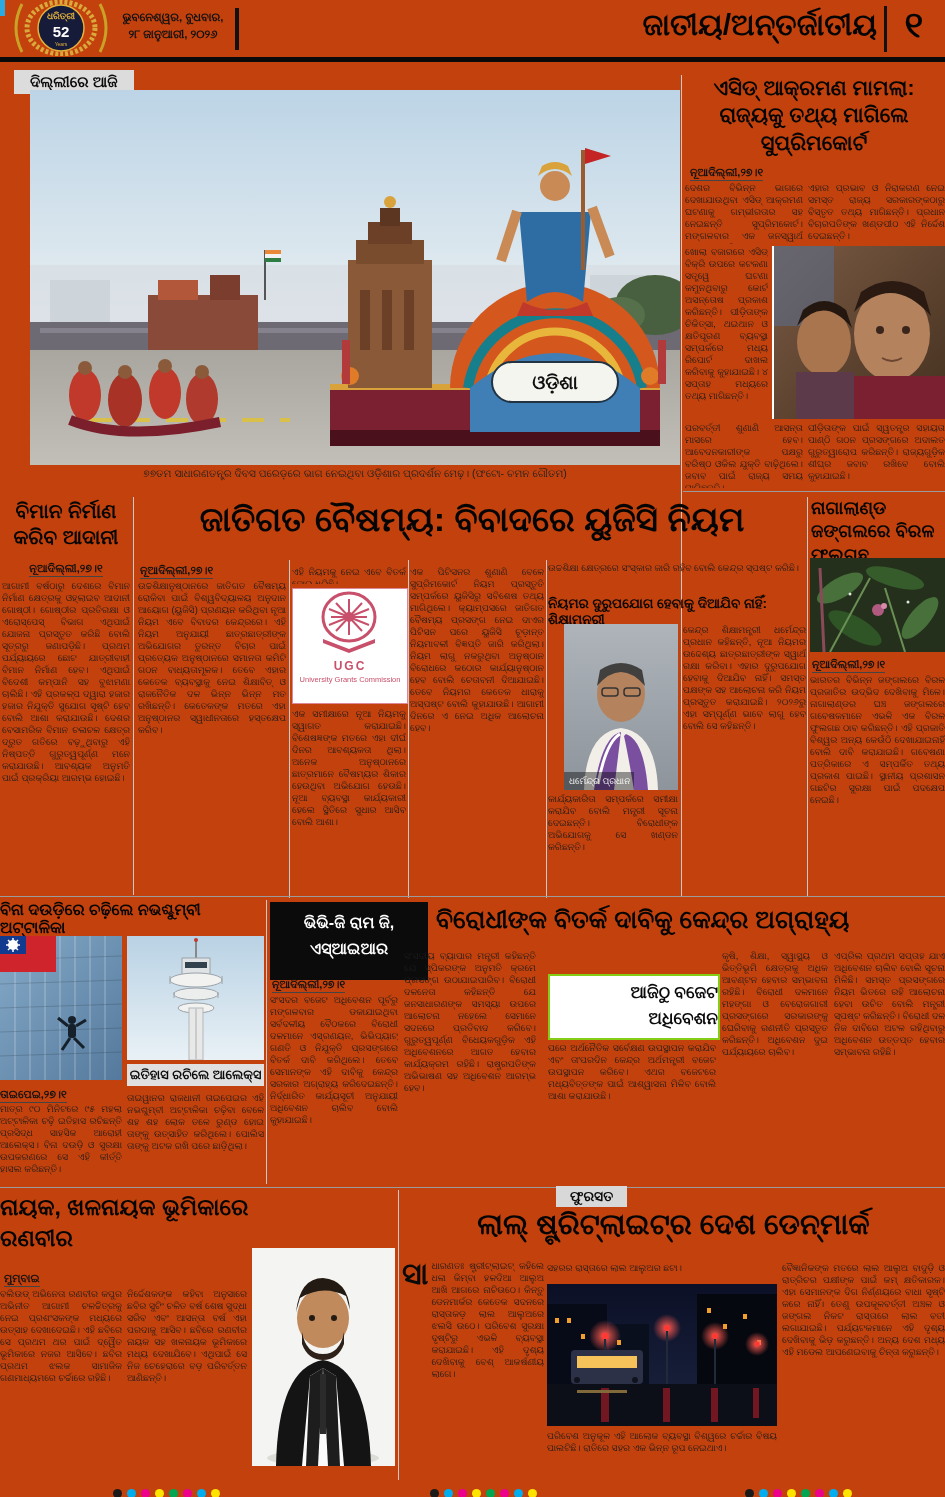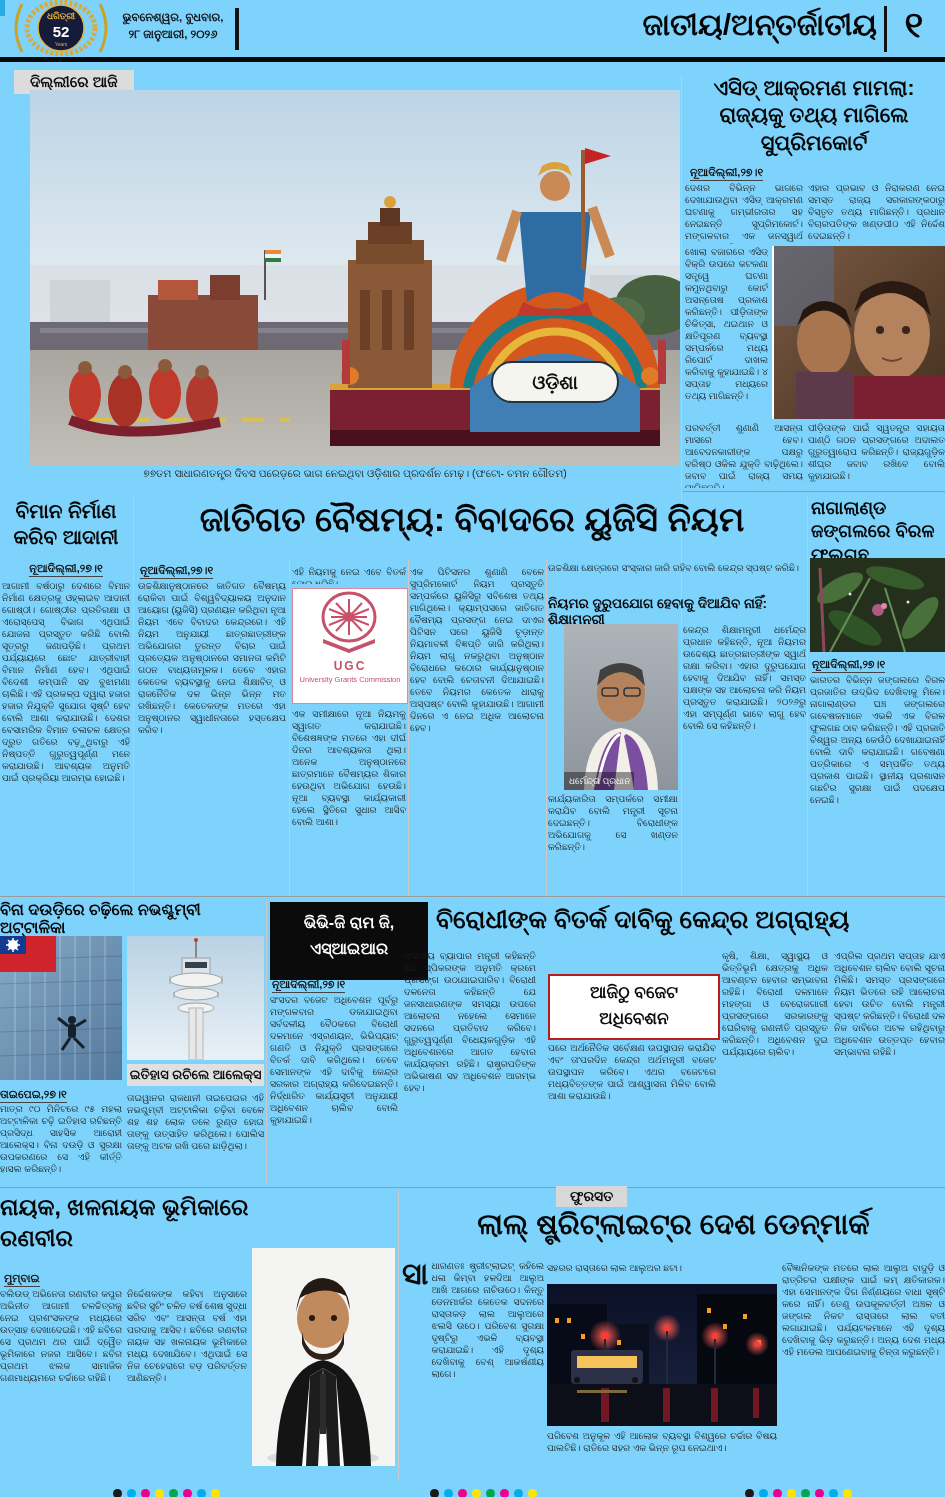--- a/index.html
+++ b/index.html
@@ -1,32 +1,32 @@
 <!DOCTYPE html>
 <html><head>
 <meta charset="utf-8">
 <style>
   html,body{margin:0;padding:0;background:#9a9a9a;}
-  .page{position:relative;width:945px;height:1497px;margin:0 auto;background:#7dd3fc;
+  .page{position:relative;width:945px;height:1497px;margin:0 auto;background:#c2410c;
         font-family:"Liberation Sans","DejaVu Sans",sans-serif;color:#111;overflow:hidden;}
   .abs{position:absolute;}
   .hl{font-weight:bold;color:#050505;letter-spacing:0;}
   .center{text-align:center;}
   .body-txt{font-size:9.3px;line-height:12px;text-align:justify;color:#1c1c1c;overflow:hidden;}
   .dateline{font-size:11px;font-weight:bold;color:#111;}
   .dateline span{display:inline-block;border-bottom:1px solid #444;padding-bottom:1px;}
   .vrule{position:absolute;width:1px;background:#c9c9c9;}
   .hrule{position:absolute;height:1px;background:#9b9b9b;}
   .kicker{background:#dcdcdc;font-weight:bold;color:#0a0a0a;display:inline-block;}
   .photo{position:absolute;overflow:hidden;background:#ddd;}
   .photo svg{display:block;}
   .capt{font-size:10.5px;color:#222;}
   .blackbox{background:#0b0b0b;color:#fff;font-weight:bold;text-align:center;}
-  .borderbox{background:#fff;border:2px solid #b91c1c;box-shadow:0 0 0 1px #fff inset;
-             font-weight:bold;text-align:center;color:#0a0a0a;}
+  .borderbox{background:#fff;border:2px solid #84cc16;box-shadow:0 0 0 1px #fff inset;
+             font-weight:bold;text-align:right;color:#0a0a0a;font-family:Liberation Serif, serif;}
   .dropcap{float:left;font-size:30px;line-height:28px;font-weight:bold;padding-right:3px;color:#0a0a0a;}
   .dot{width:9px;height:9px;border-radius:50%;display:inline-block;margin-right:5px;vertical-align:middle;}
   .d1{background:#1a1a1a}.d2{background:#00aeef}.d3{background:#ec008c}.d4{background:#ffe400}
   .d5{background:#00a651}.d6{background:#ec008c}.d7{background:#00aeef}.d8{background:#ffe400}
   .ugc-red{color:#c8506a;}
 </style>
 </head>
 <body>
 
 <div class="page">

